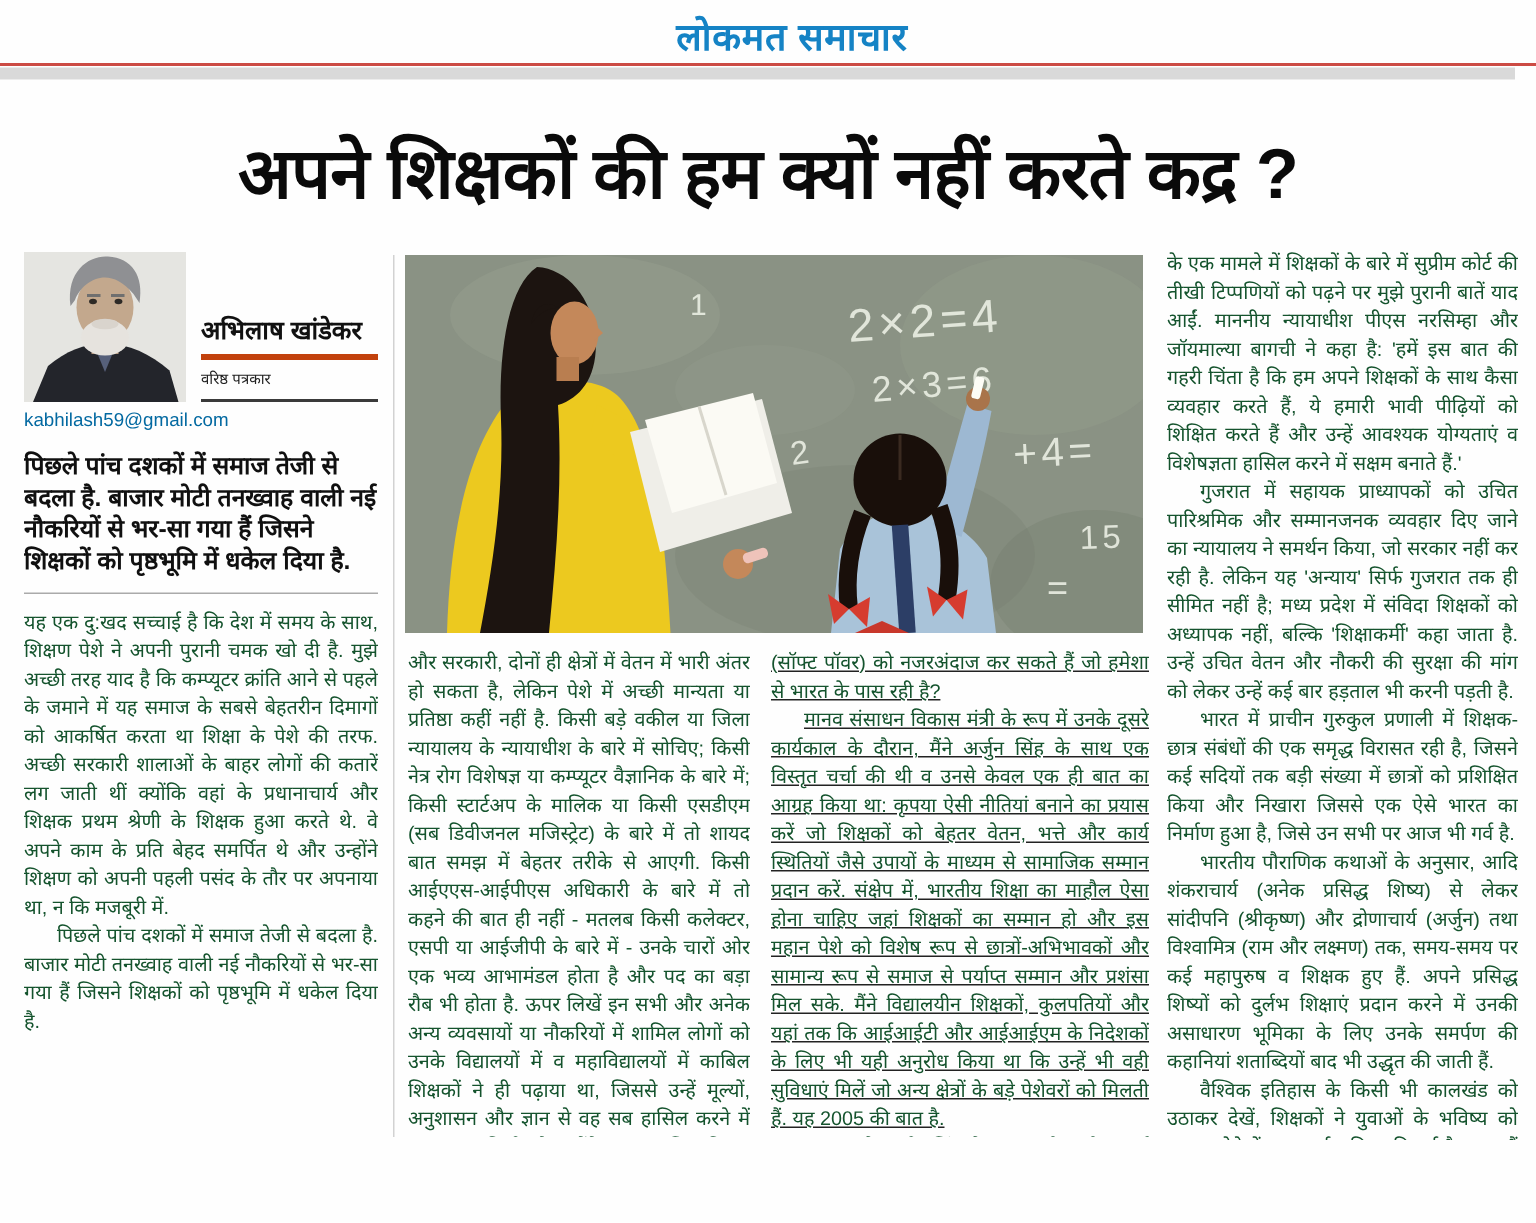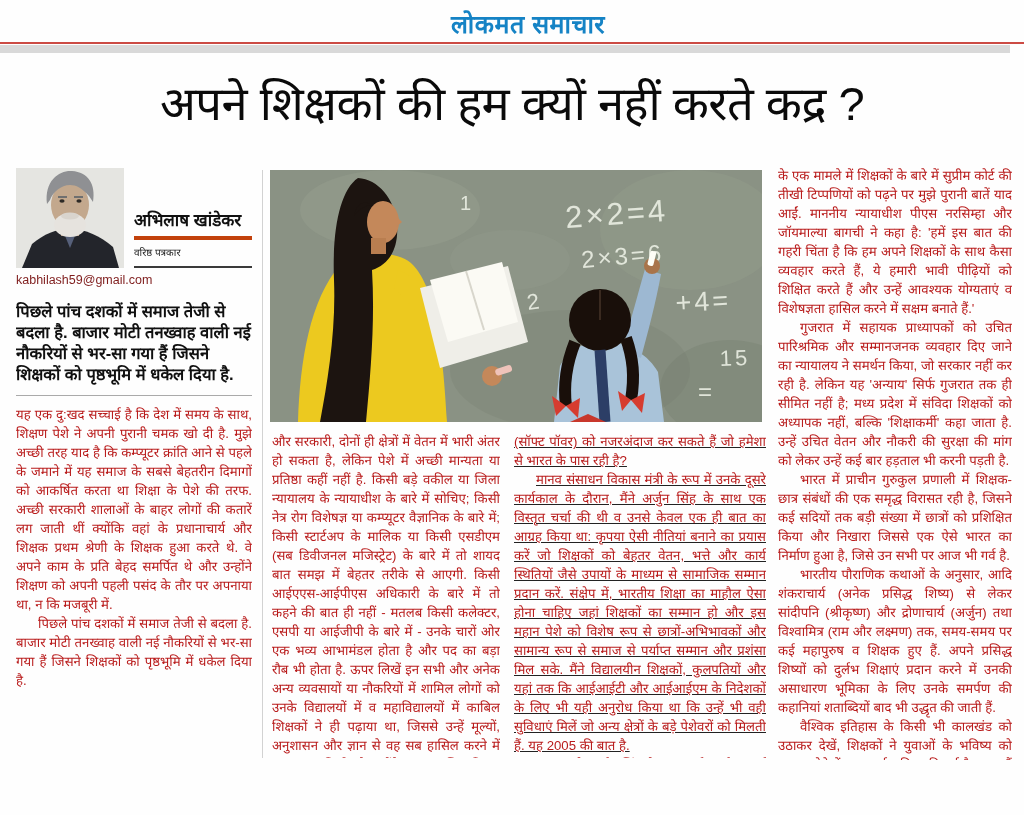--- a/index.html
+++ b/index.html
@@ -4,41 +4,41 @@
 <style>
   html,body{margin:0;padding:0;background:#ffffff;}
   .page{position:relative;width:1024px;height:815px;background:#fefefe;overflow:hidden;
         font-family:"Liberation Sans","DejaVu Sans",sans-serif;color:#222;}
   
   .masthead{position:absolute;top:6px;left:0;width:1024px;text-align:center;
             font-size:25px;font-weight:bold;color:#1583c5;letter-spacing:0.5px;padding-left:16px;}
   .rule-red{position:absolute;top:42px;left:0;width:1024px;height:2px;background:#cc4b44;}
   .band-gray{position:absolute;top:45px;left:0;width:1010px;height:8px;background:#d9d9d9;}
   
-  .headline{position:absolute;top:76px;left:10px;width:1004px;margin:0;text-align:center;
-            font-size:47px;line-height:1.2;font-weight:400;color:#0a0a0a;letter-spacing:-0.5px;}
+  .headline{position:absolute;top:88px;left:10px;width:1004px;margin:0;text-align:center;
+            font-size:47px;line-height:1.2;font-weight:700;color:#0a0a0a;letter-spacing:-0.5px;}
   
   .col{position:absolute;overflow:hidden;}
   .col1{left:16px;top:168px;width:236px;height:592px;}
   .col2{left:272px;top:432px;width:228px;height:326px;}
   .col3{left:514px;top:432px;width:252px;height:326px;text-decoration:underline;}
   .col4{left:778px;top:166px;width:234px;height:594px;}
   .divider-v{position:absolute;left:262px;top:170px;width:1px;height:588px;background:#d2d2d2;}
   
-  .col-text p{margin:0;font-size:13.2px;line-height:19px;text-align:justify;color:#b91c1c;}
+  .col-text p{margin:0;font-size:13.2px;line-height:19px;text-align:justify;color:#14532d;}
   .col-text p + p{text-indent:22px;}
   
   .author-row{display:flex;align-items:flex-end;gap:10px;}
   .author-photo{width:108px;height:100px;flex:0 0 auto;background:#e9e9e7;}
   .author-photo svg{display:block;}
   .author-meta{flex:1;border-bottom:2px solid #3a3a3a;padding-bottom:7px;}
   .author-name{font-size:17px;font-weight:bold;color:#111;border-bottom:4px solid #c2410c;
                padding-bottom:5px;margin-bottom:5px;}
   .author-role{font-size:10px;color:#222;}
-  .author-email{margin-top:5px;font-size:12.5px;color:#7f1d1d;}
+  .author-email{margin-top:5px;font-size:12.5px;color:#0369a1;}
   .intro{margin-top:14px;font-size:16.5px;line-height:21px;font-weight:bold;color:#101010;}
   .rule-thin{margin-top:10px;margin-bottom:9px;height:1px;background:#aaa;}
   
   .photo-box{position:absolute;left:270px;top:170px;width:492px;height:252px;overflow:hidden;}
   .photo-box svg{display:block;}
   .chalk{fill:#edf1e6;opacity:0.88;letter-spacing:3px;}
   
   .footer{position:absolute;left:312px;top:770px;width:400px;text-align:center;
           font-size:11.5px;line-height:13.5px;color:#3c3c3c;}
   .footer .sp{display:inline-block;width:18px;}

